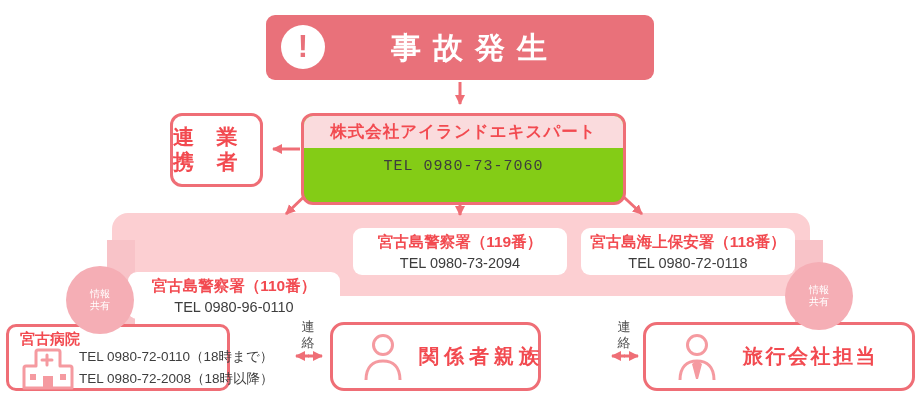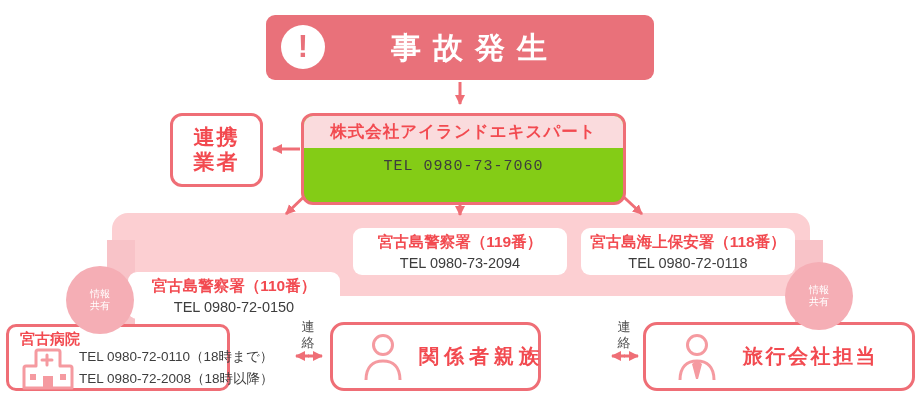--- a/index.html
+++ b/index.html
@@ -20,21 +20,21 @@
     background:#fff; border-radius:50%; color:var(--banner_bg);
     font-size:31px; font-weight:bold; line-height:44px; text-align:center;
   }
   .banner-title { font-size:30px; font-weight:bold; letter-spacing:12px; text-indent:12px; line-height:1.1; }
   .banner-sub   { font-size:12.5px; letter-spacing:1px; opacity:.92; margin-top:2px; }
 
   
   .partner-box {
     position:absolute; left:170px; top:113px; width:93px; height:74px;
     border:3px solid var(--accent); border-radius:12px; background:#fff;
-    display:flex; flex-direction:column; align-items:center; justify-content:center;
+    display:flex; flex-direction:row; align-items:center; justify-content:center;
     color:var(--red_text); font-size:21px; font-weight:bold; line-height:1.18; letter-spacing:2px;
     box-sizing:border-box; z-index:3;
   }
 
   
   .company-box {
     position:absolute; left:301px; top:113px; width:325px; height:92px;
     border:3px solid var(--accent); border-radius:12px; background:#84cc16;
     overflow:hidden; box-sizing:border-box; z-index:3;font-family:Liberation Mono, monospace;
   }
@@ -155,21 +155,21 @@
     <span>業者</span>
   </div>
 
   <div class="company-box">
     <div class="company-head">株式会社アイランドエキスパート</div>
     <div class="company-body">TEL 0980-73-7060</div>
   </div>
 
   <div class="agency agency-1">
     <div class="agency-name">宮古島警察署（110番）</div>
-    <div class="agency-tel">TEL 0980-72-0150</div>
+    <div class="agency-tel">TEL 0980-96-0110</div>
   </div>
   <div class="agency agency-2">
     <div class="agency-name">宮古島警察署（119番）</div>
     <div class="agency-tel">TEL 0980-73-2094</div>
   </div>
   <div class="agency agency-3">
     <div class="agency-name">宮古島海上保安署（118番）</div>
     <div class="agency-tel">TEL 0980-72-0118</div>
   </div>
 

